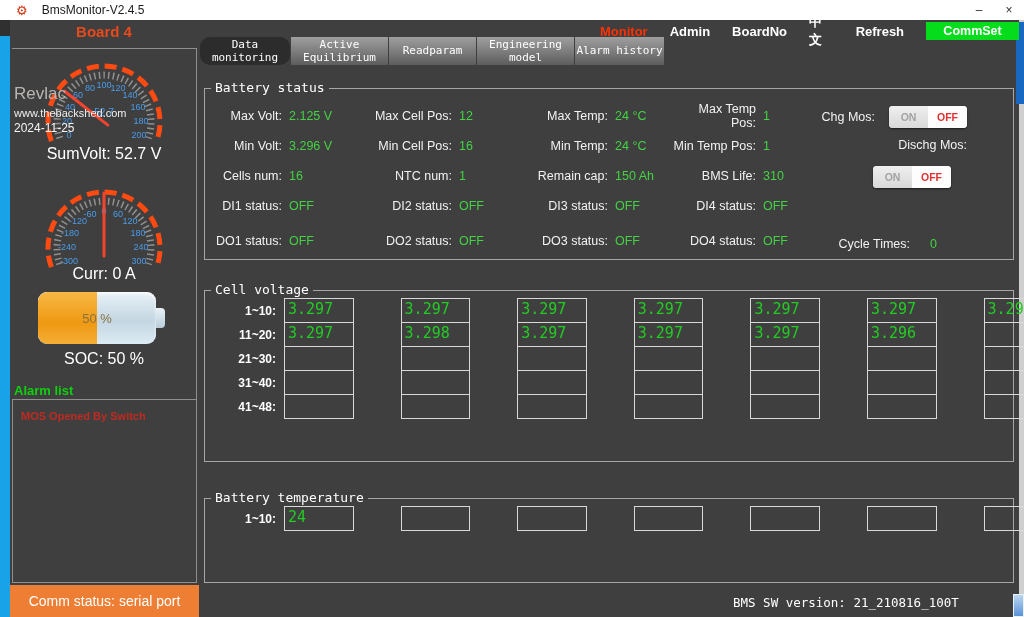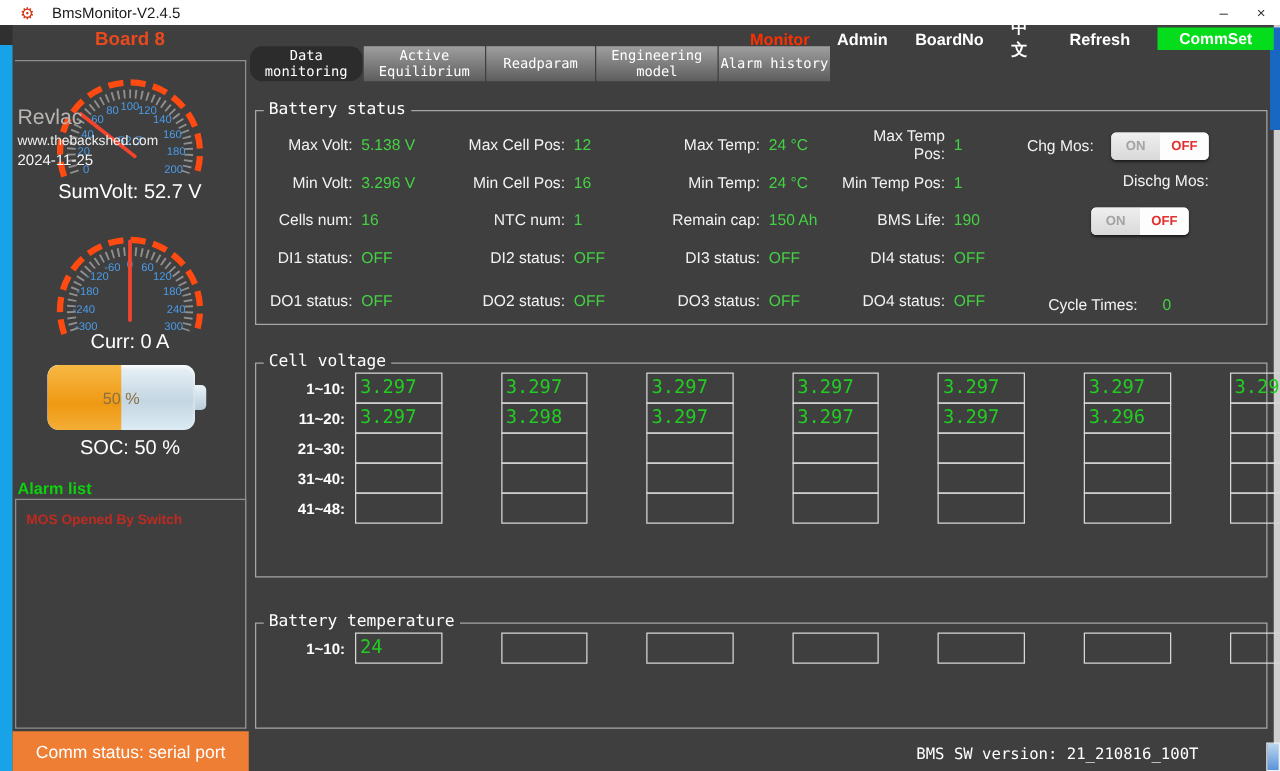--- a/index.html
+++ b/index.html
@@ -152,21 +152,21 @@
     <div class="tab tab-w1 active">Data
 monitoring</div>
     <div class="tab tab-w2">Active
 Equilibrium</div>
     <div class="tab tab-w3">Readparam</div>
     <div class="tab tab-w4">Engineering
 model</div>
     <div class="tab tab-w5">Alarm history</div>
   </div>
 
-  <div class="board-title">Board 8</div>
+  <div class="board-title">Board 4</div>
   <div class="panel-frame"></div>
 
   <svg class="gauge1" width="188" height="96" viewBox="0 0 188 96">
     <path d="M 49.8 84.1 A 47 47 0 1 1 138.2 84.1" fill="none" stroke="#8f8f8f" stroke-width="7" stroke-dasharray="1.5 3.2"></path>
     <path d="M 41.4 87.2 A 56 56 0 1 1 146.6 87.2" fill="none" stroke="#ff4a12" stroke-width="5" stroke-dasharray="12 6"></path>
     <text class="g-tick" x="59" y="84">0</text>
     <text class="g-tick" x="57" y="70">20</text>
     <text class="g-tick" x="60" y="56">40</text>
     <text class="g-tick" x="68" y="44">60</text>
     <text class="g-tick" x="80" y="37">80</text>
@@ -216,21 +216,21 @@
       <div class="alarm-item">MOS Opened By Switch</div>
     </div>
 
   <div class="comm-bar">Comm status: serial port</div>
 
   <div class="fieldset fs-status">
     <span class="legend">Battery status</span>
     <div class="bs-rows">
       <div class="bs-row">
           <span class="bs-label">Max Volt:</span>
-          <span class="bs-value">5.138 V</span>
+          <span class="bs-value">2.125 V</span>
           <span class="bs-label">Max Cell Pos:</span>
           <span class="bs-value">12</span>
           <span class="bs-label">Max Temp:</span>
           <span class="bs-value">24 °C</span>
           <span class="bs-label">Max Temp Pos:</span>
           <span class="bs-value">1</span>
         </div>
       <div class="bs-row">
           <span class="bs-label">Min Volt:</span>
           <span class="bs-value">3.296 V</span>
@@ -242,21 +242,21 @@
           <span class="bs-value">1</span>
         </div>
       <div class="bs-row">
           <span class="bs-label">Cells num:</span>
           <span class="bs-value">16</span>
           <span class="bs-label">NTC num:</span>
           <span class="bs-value">1</span>
           <span class="bs-label">Remain cap:</span>
           <span class="bs-value">150 Ah</span>
           <span class="bs-label">BMS Life:</span>
-          <span class="bs-value">190</span>
+          <span class="bs-value">310</span>
         </div>
       <div class="bs-row">
           <span class="bs-label">DI1 status:</span>
           <span class="bs-value">OFF</span>
           <span class="bs-label">DI2 status:</span>
           <span class="bs-value">OFF</span>
           <span class="bs-label">DI3 status:</span>
           <span class="bs-value">OFF</span>
           <span class="bs-label">DI4 status:</span>
           <span class="bs-value">OFF</span>

